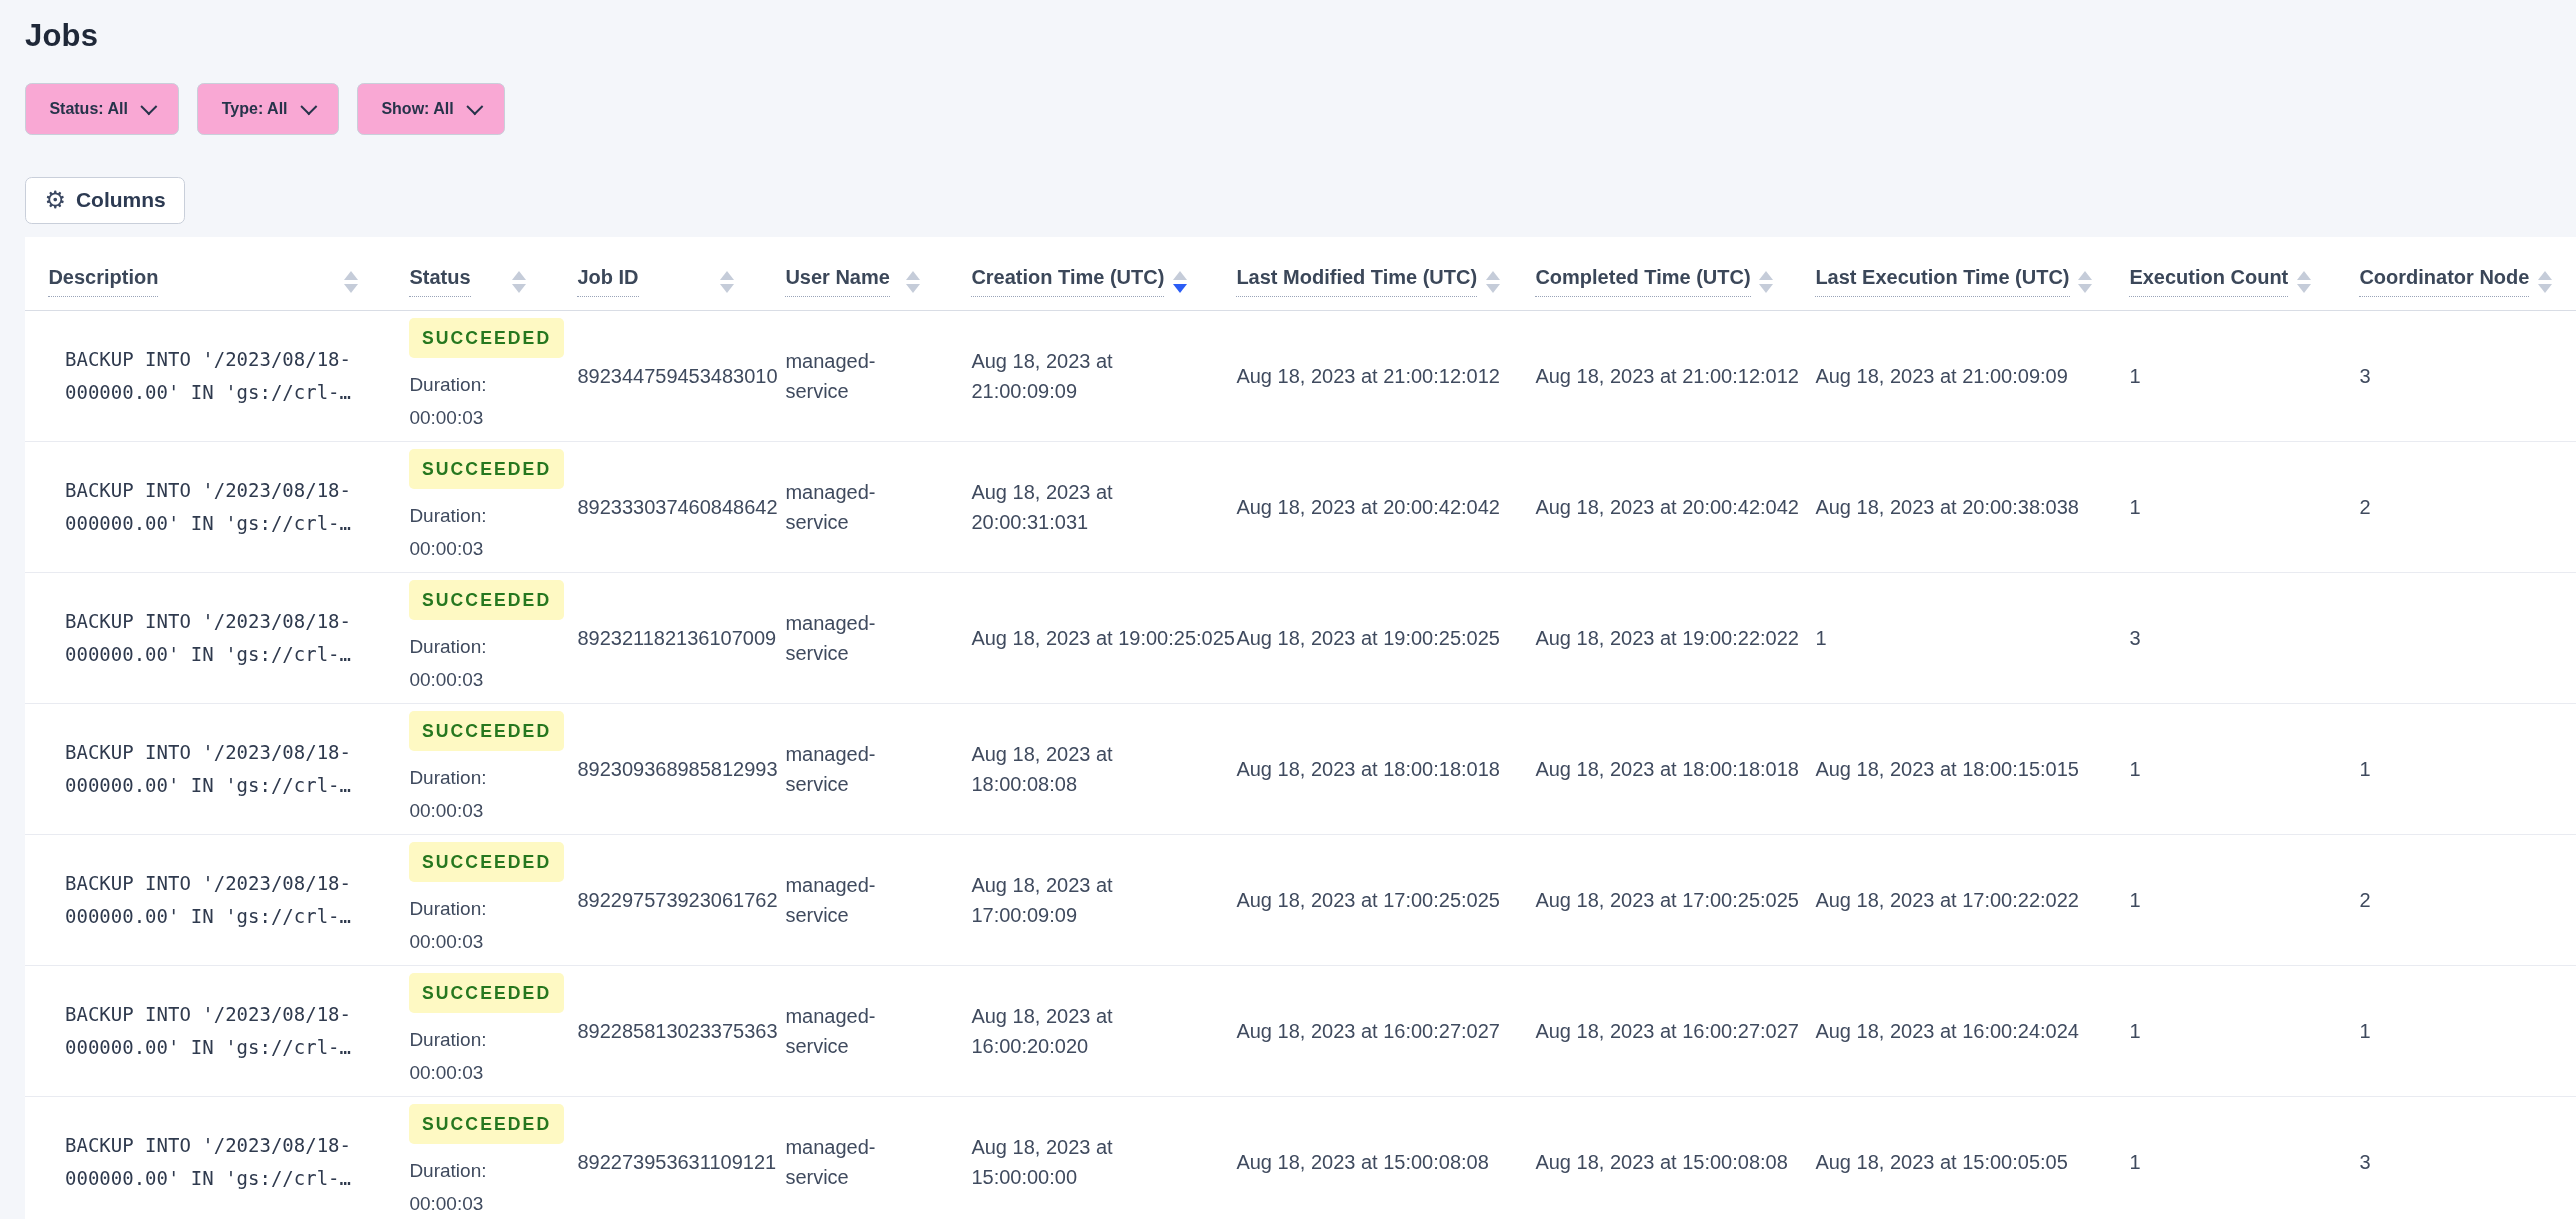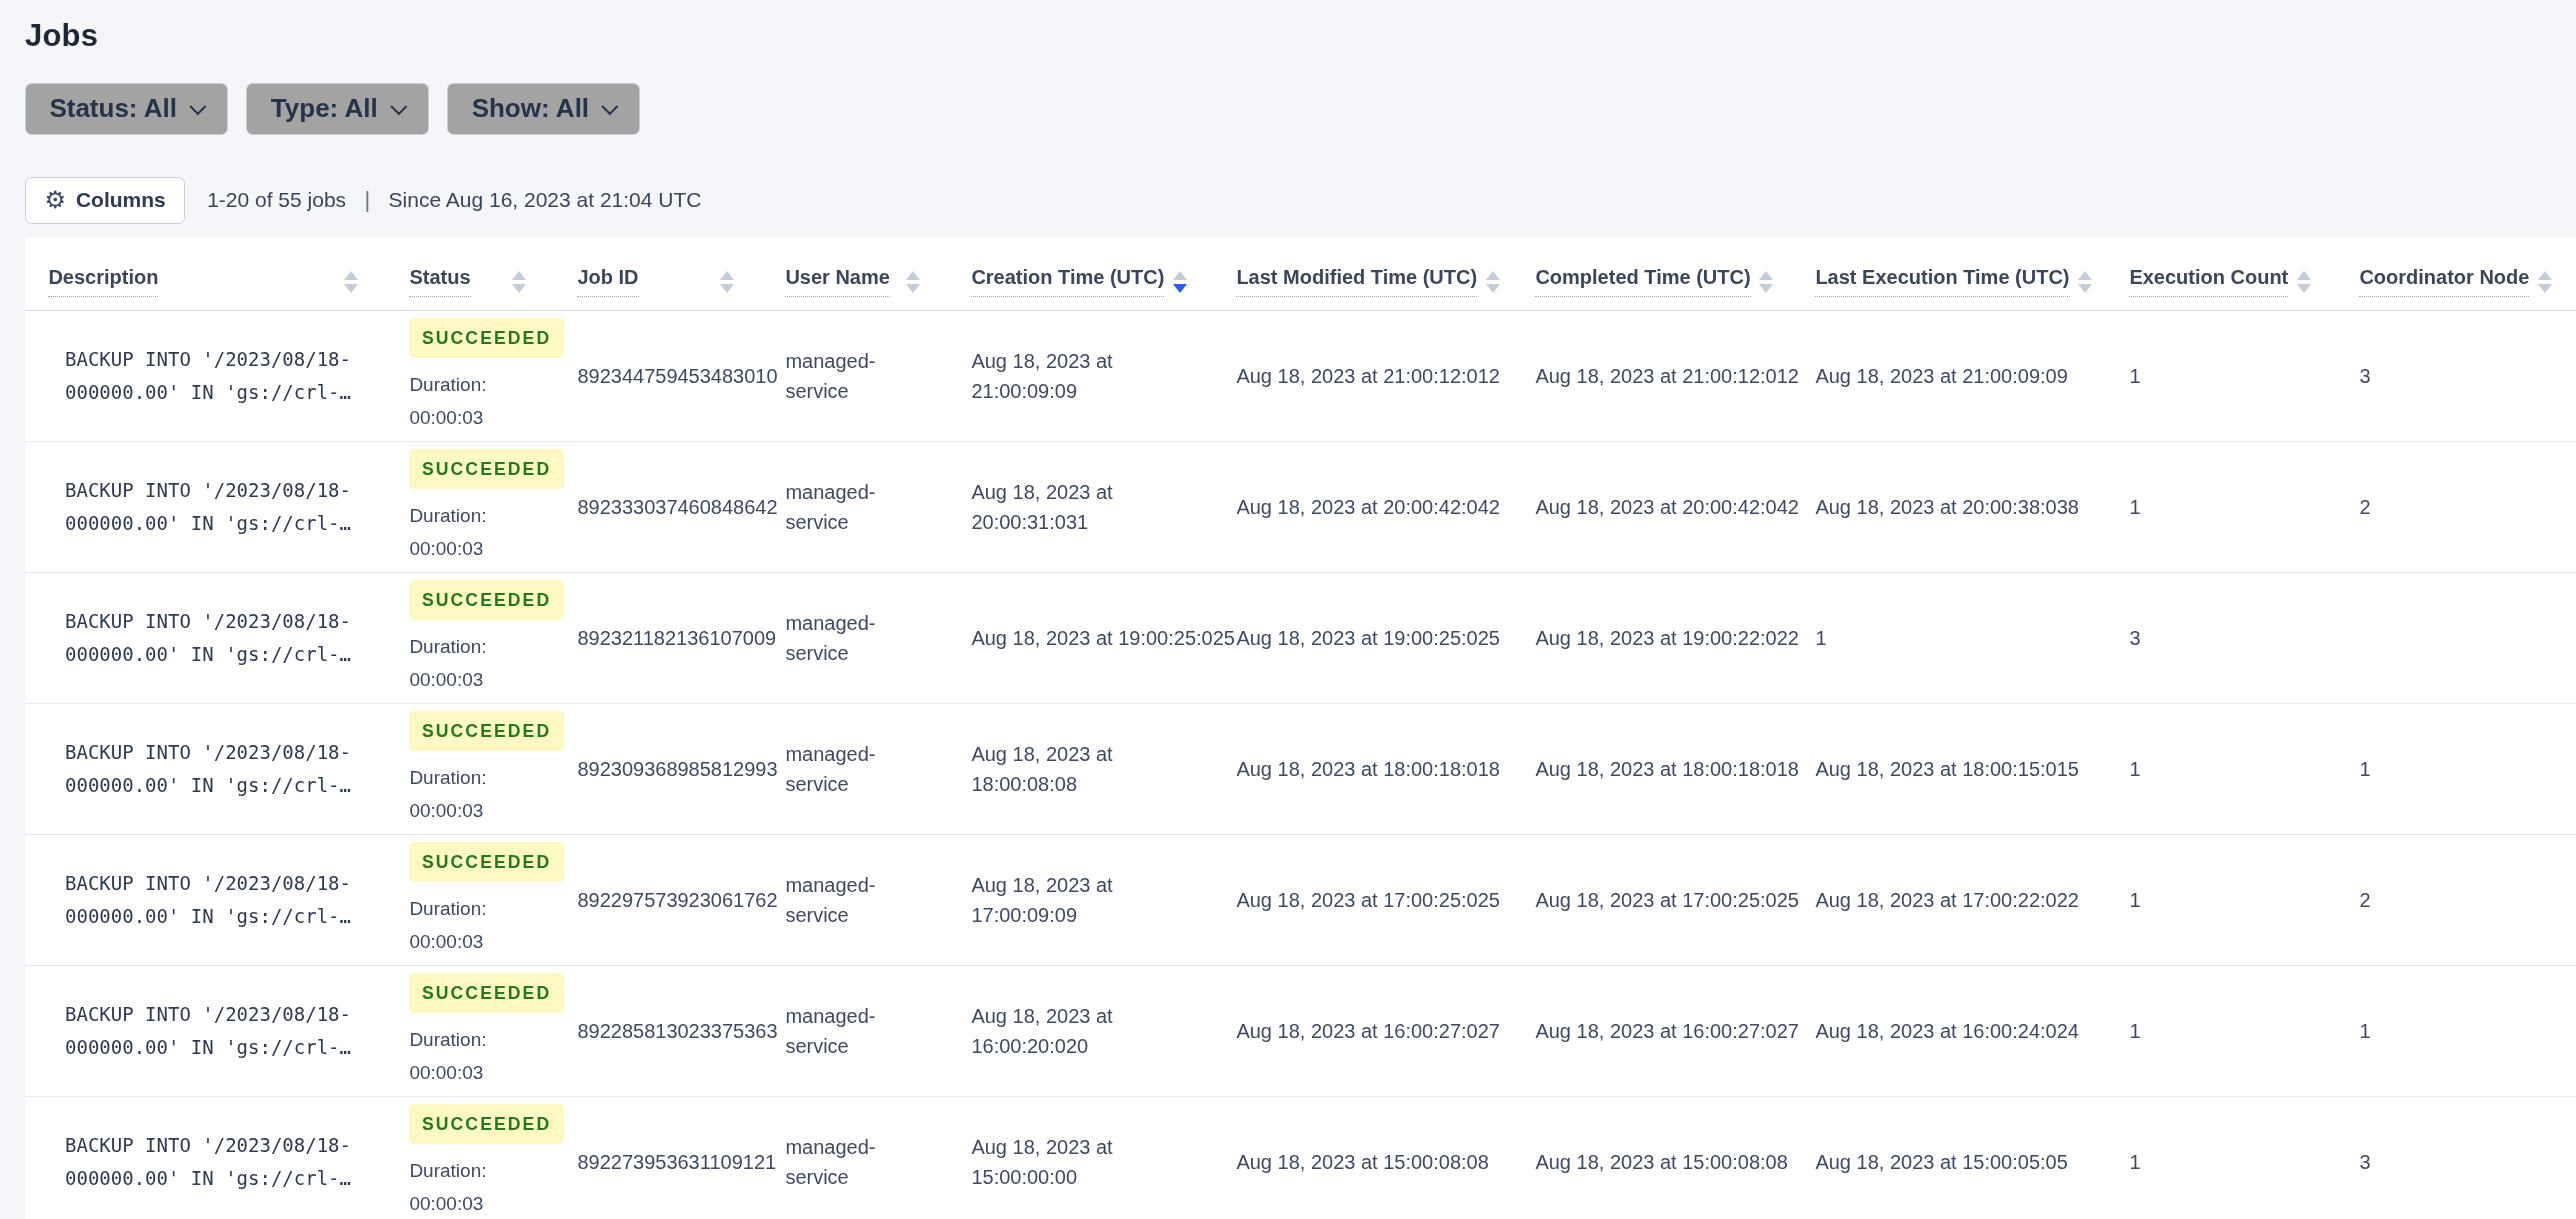--- a/index.html
+++ b/index.html
@@ -17,25 +17,25 @@
     color: #1f2838;
     margin: 5px 0 28.4px 0;
     letter-spacing: 0.2px;
   }
 
   
   .filters { display: flex; gap: 18.4px; margin-bottom: 42px; }
   .filter-btn {
     display: flex; align-items: center; gap: 15px;
     height: 52px; padding: 0 23.4px;
-    background: #a3a3a3;
+    background: #f9a8d4;
     border: 0.8px solid #c9cfda;
     border-radius: 6.7px;
     font-family: "Liberation Sans", sans-serif;
-    font-size: 26px; font-weight: 700; color: #26334a;
+    font-size: 16px; font-weight: 700; color: #26334a;
     cursor: pointer;
   }
   .chevron {
     width: 11.7px; height: 11.7px;
     border-right: 2.5px solid #26334a;
     border-bottom: 2.5px solid #26334a;
     transform: rotate(45deg) translate(-1.7px, -1.7px);
     display: inline-block;
   }
 
@@ -142,25 +142,20 @@
       <span>Show: All</span>
       <span class="chevron"></span>
     </button>
   </div>
 
   <div class="toolbar">
     <button class="columns-btn">
       <span class="gear-glyph">⚙</span>
       <span>Columns</span>
     </button>
-    <span class="summary-wrap">
-      <span>1-20 of 55 jobs</span>
-      <span class="summary-sep">|</span>
-      <span>Since Aug 16, 2023 at 21:04 UTC</span>
-    </span>
   </div>
 
   <div class="jobs-table">
     <div class="thead grid-cols" id="thead">
   <div class="th">
     <span class="th-label">Description</span>
     <span class="sort">
       <i class="tri up"></i>
       <i class="tri down"></i>
     </span>

